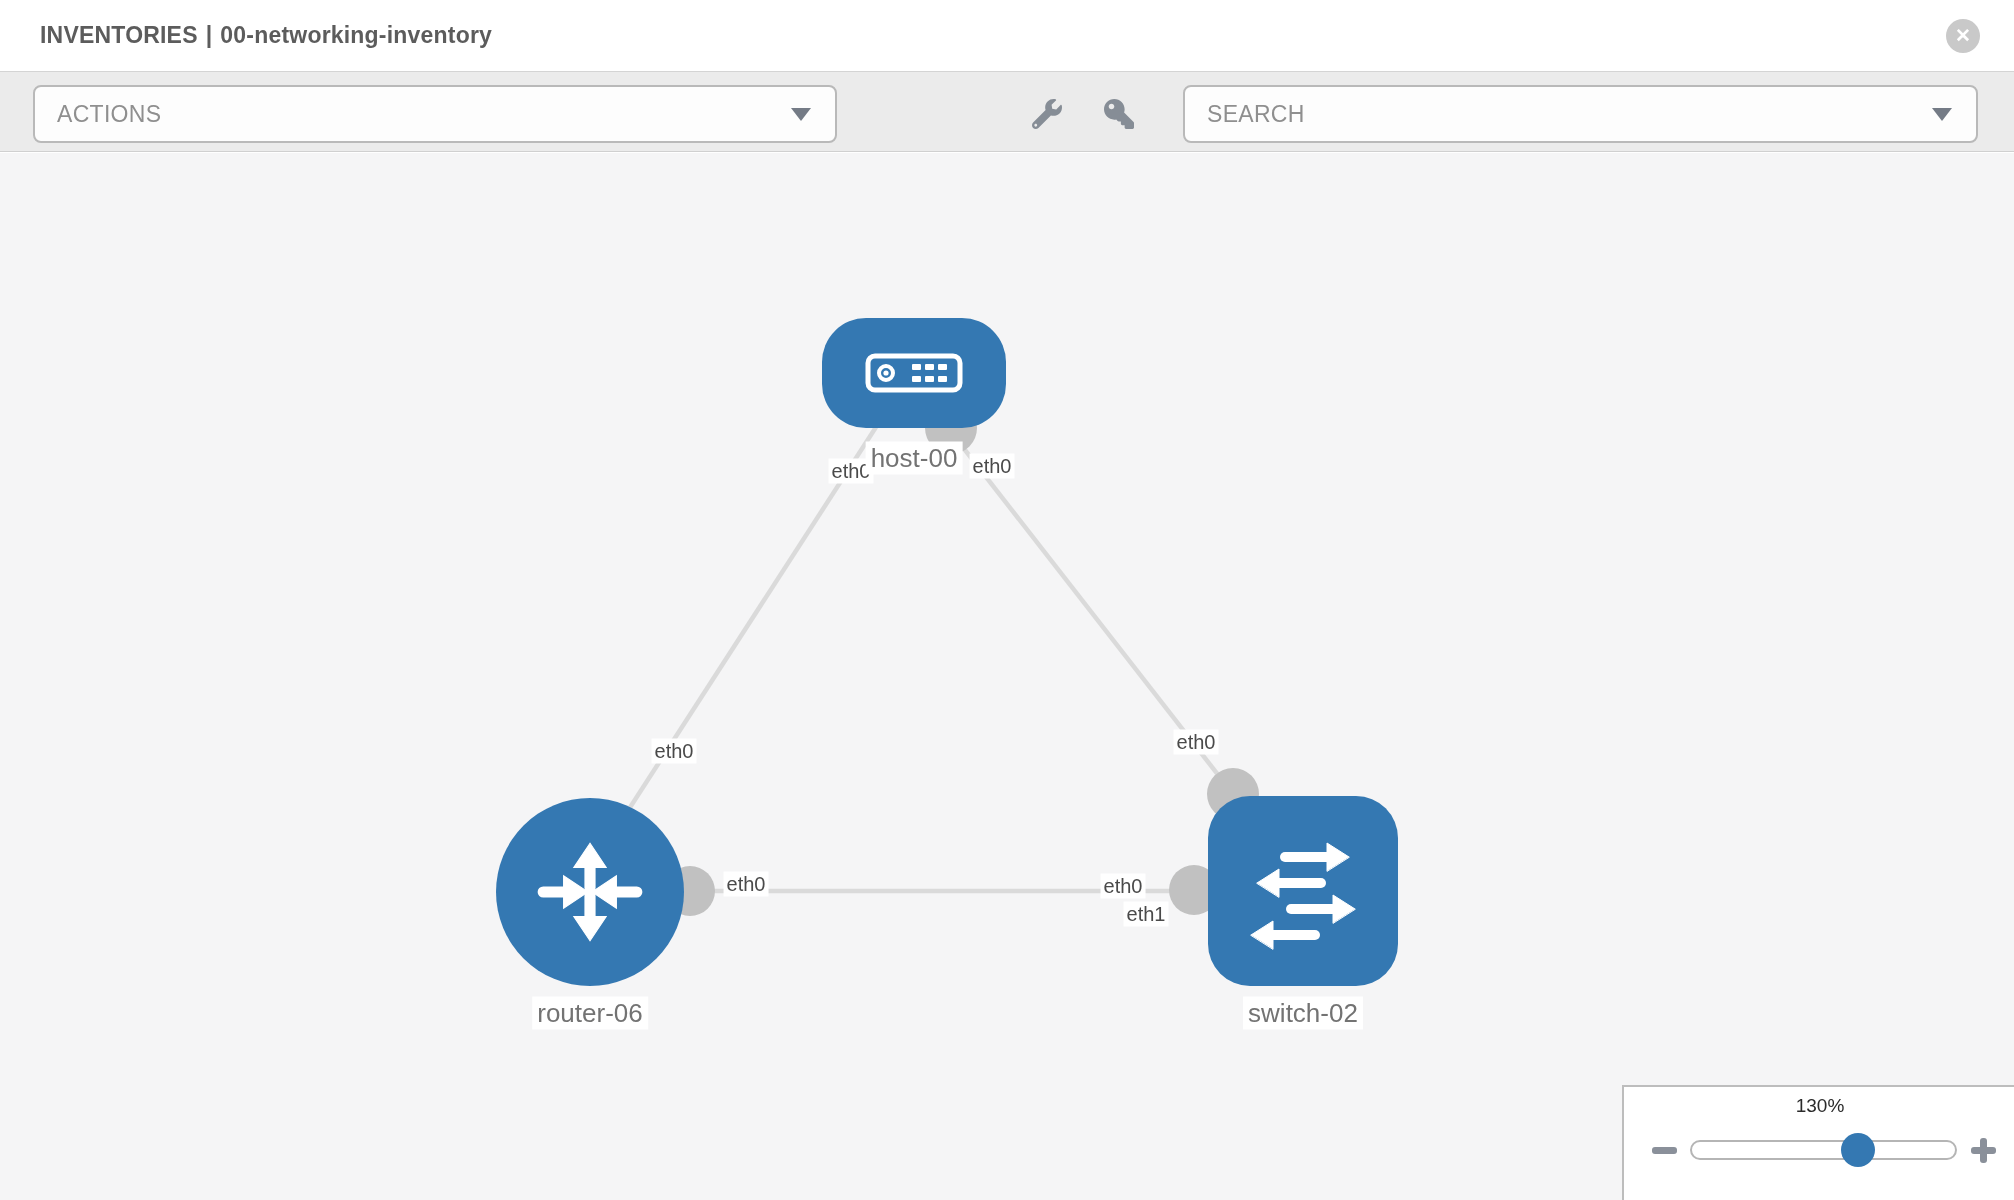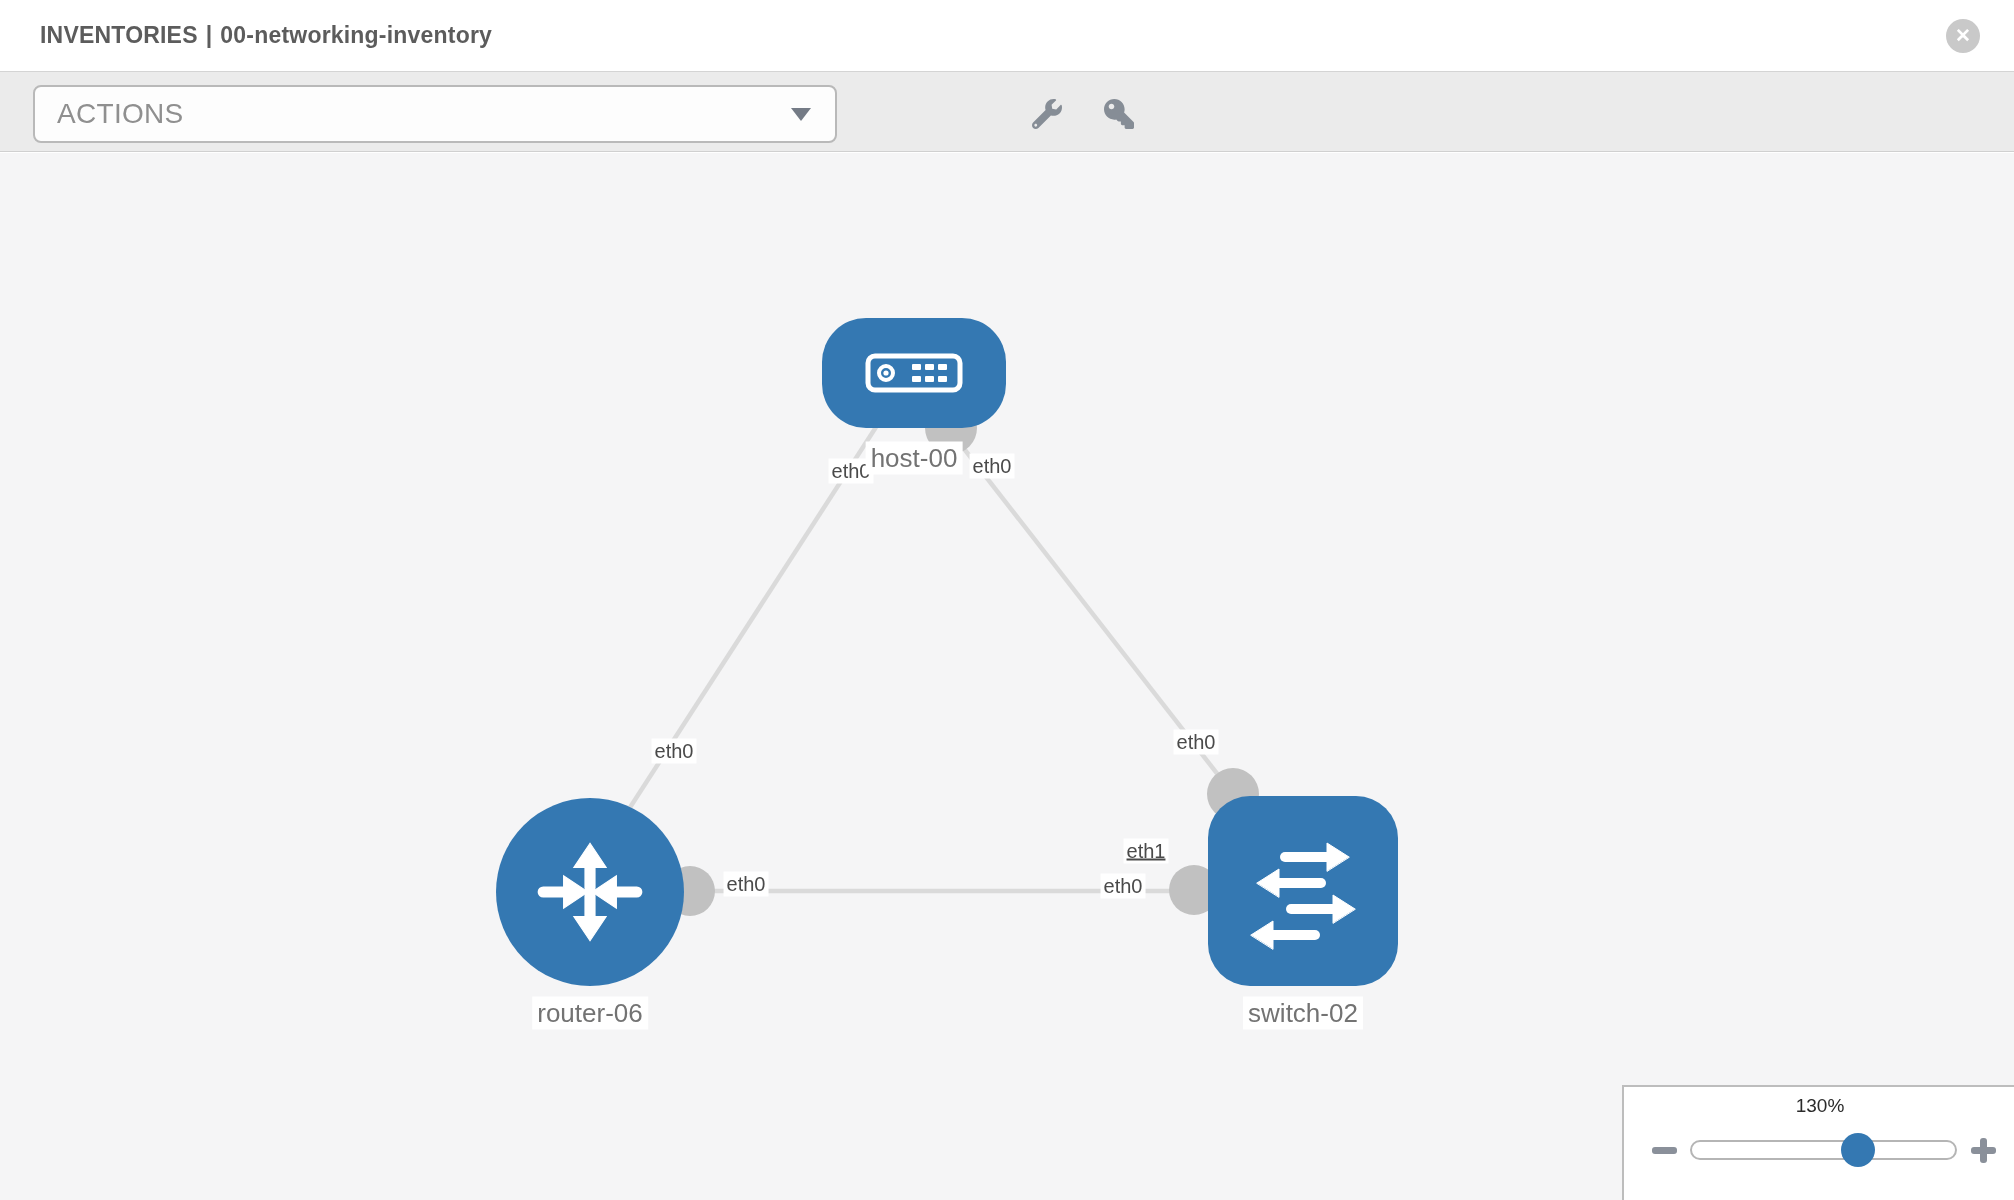--- a/index.html
+++ b/index.html
@@ -16,21 +16,21 @@
                display:flex; align-items:center; justify-content:center; }
   .close-btn span { color:#fff; font-size:19px; font-weight:700; line-height:1; }
 
   
   .toolbar { position:absolute; top:71px; left:0; right:0; height:81px; background:#ebebeb;
              border-top:1px solid #d4d4d4; border-bottom:1px solid #d0d0d0;
              display:flex; align-items:center; }
   .select { position:absolute; top:13px; height:58px; background:#fdfdfd; border:2px solid #b9b9b9;
             border-radius:8px; display:flex; align-items:center; justify-content:space-between;
             padding:0 24px 0 22px; cursor:pointer; }
-  .select .ph { font-size:28px; color:#8f8f8f; letter-spacing:.3px; }
+  .select .ph { font-size:23px; color:#8f8f8f; letter-spacing:.3px; }
   .caret { width:0; height:0; border-left:10px solid transparent; border-right:10px solid transparent;
            border-top:13px solid #747b86; }
   .select.actions { left:33px; width:804px; }
   .select.search  { left:1183px; width:795px; }
   .tools { position:absolute; left:1030px; top:13px; height:58px; display:flex; align-items:center; gap:38px; }
   .tool { width:34px; height:34px; display:flex; align-items:center; justify-content:center; cursor:pointer; }
   .tool svg { width:30px; height:30px; fill:#868d96; }
 
   
   .canvas { position:absolute; top:153px; left:0; right:0; bottom:0; background:#f5f5f6; }
@@ -84,20 +84,24 @@
           </svg>
       </span>
       <span class="tool">
         <svg viewBox="0 0 512 512">
             <g transform="translate(512,0) scale(-1,1)">
               <path d="M512 176.001C512 273.203 433.202 352 336 352c-11.22 0-22.19-1.062-32.827-3.069l-24.012 27.014A23.999 23.999 0 0 1 261.223 384H224v40c0 13.255-10.745 24-24 24h-40v40c0 13.255-10.745 24-24 24H24c-13.255 0-24-10.745-24-24v-78.059c0-6.365 2.529-12.47 7.029-16.971l161.802-161.802C163.108 219.422 160 198.054 160 176 160 78.798 238.797.001 335.999 0 433.488-.001 512 78.511 512 176.001zM336 128c0 26.51 21.49 48 48 48s48-21.49 48-48-21.49-48-48-48-48 21.49-48 48z"></path>
             </g>
           </svg>
       </span>
     </div>
+    <div class="select search">
+      <span class="ph">SEARCH</span>
+      <span class="caret"></span>
+    </div>
   </div>
 
   <div class="canvas" id="canvas">
       <svg class="links" width="2014" height="1047" viewBox="0 153 2014 1047">
         <line x1="878" y1="424" x2="618" y2="826" stroke="#dadada" stroke-width="4.5"></line>
         <line x1="951" y1="432" x2="1233" y2="794" stroke="#dadada" stroke-width="4.5"></line>
         <line x1="684" y1="891" x2="1208" y2="891" stroke="#dadada" stroke-width="4.5"></line>
         <circle cx="951" cy="428" r="26" fill="#c1c1c1"></circle>
         <circle cx="690" cy="891" r="25" fill="#c1c1c1"></circle>
         <circle cx="1233" cy="794" r="26" fill="#c1c1c1"></circle>
@@ -145,21 +149,21 @@
             <polygon points="12,108 34,94 34,122" stroke-width="1"></polygon>
           </g>
         </svg>
       </div>
       <div class="if-label" style="left: 851px; top: 318px;">eth0</div>
       <div class="if-label" style="left: 992px; top: 313px;">eth0</div>
       <div class="if-label" style="left: 674px; top: 598px;">eth0</div>
       <div class="if-label" style="left: 746px; top: 731px;">eth0</div>
       <div class="if-label" style="left: 1196px; top: 589px;">eth0</div>
       <div class="if-label" style="left: 1123px; top: 733px;">eth0</div>
-      <div class="if-label" style="left: 1146px; top: 698px; text-decoration: underline;">eth1</div>
+      <div class="if-label" style="left: 1146px; top: 761px;">eth1</div>
       <div class="node-label" style="left: 914px; top: 305px;">host-00</div>
       <div class="node-label" style="left: 590px; top: 860px;">router-06</div>
       <div class="node-label" style="left: 1303px; top: 860px;">switch-02</div>
     </div>
 
   <div class="zoom-panel">
     <div class="zoom-value">130%</div>
     <div class="zoom-row">
       <span class="zoom-minus"></span>
       <div class="zoom-track" id="zoom-track">

